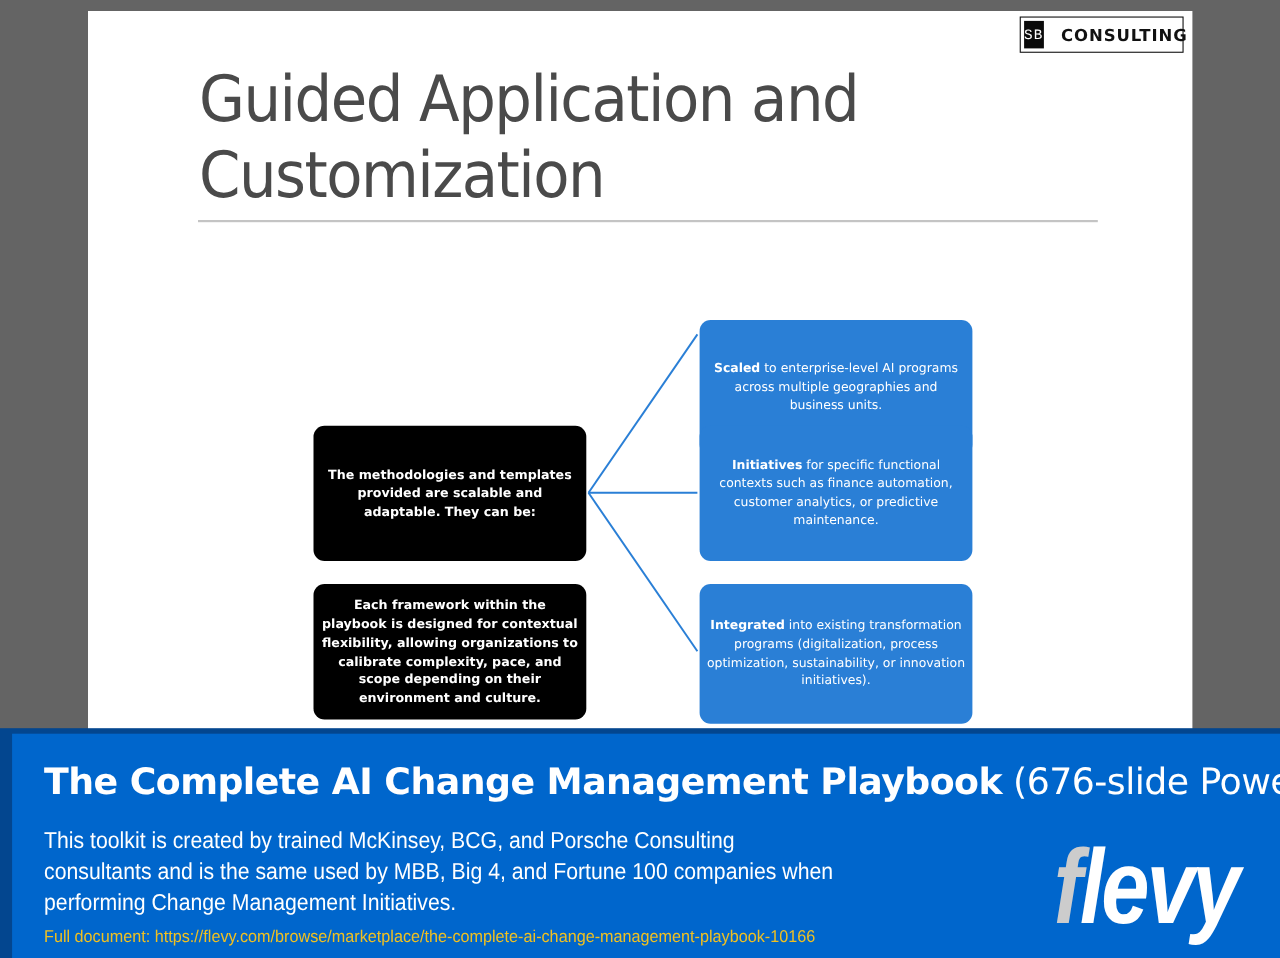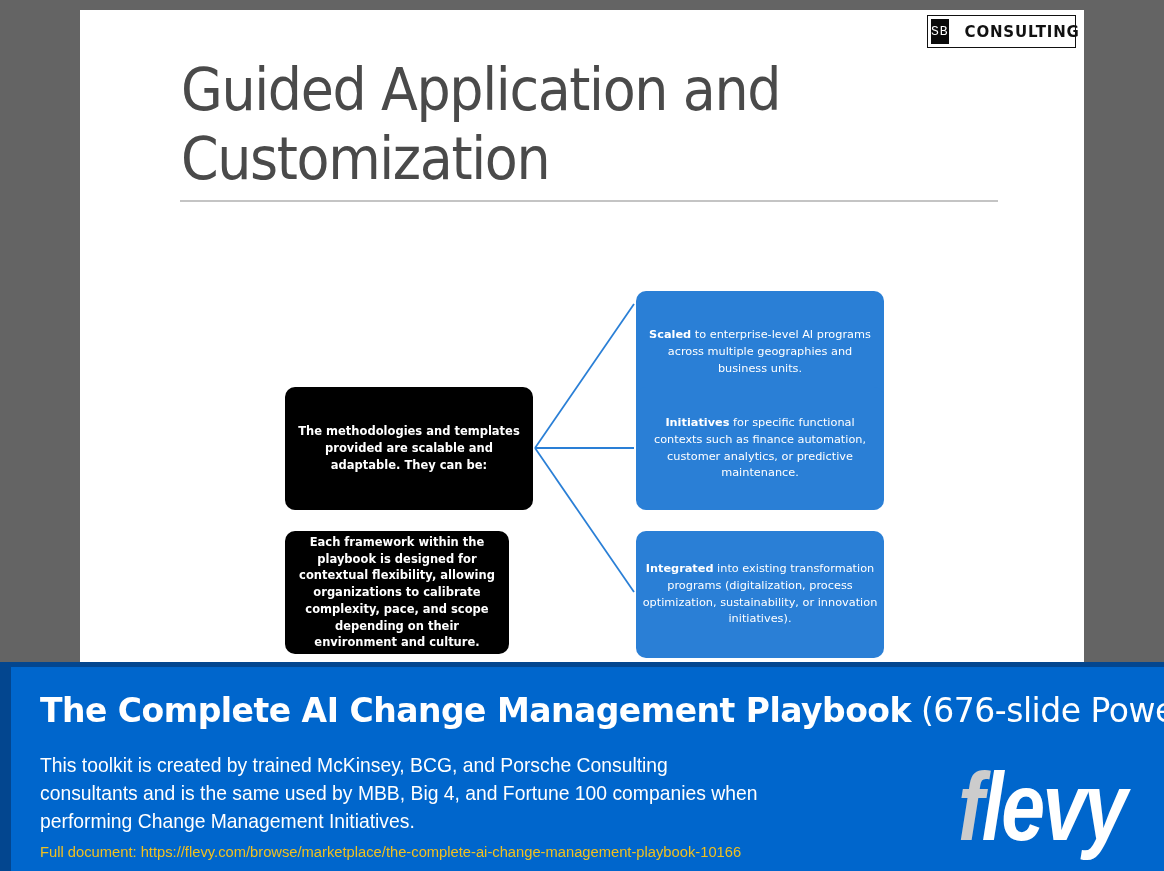--- a/index.html
+++ b/index.html
@@ -38,21 +38,21 @@
   .connectors { position: absolute; left: 0; top: 0; width: 1004px; height: 660px; pointer-events: none; }
   .box {
     position: absolute; border-radius: 10px; color: #fff; box-sizing: border-box;
     display: flex; align-items: center; justify-content: center; text-align: center;
     font-family: "DejaVu Sans", sans-serif; font-size: 11.5px; line-height: 16.8px;
   }
   .box.left { background: #000000; font-weight: bold; padding: 0 7px; font-size: 11.5px; }
   .box.right { background: #2a7fd6; padding: 0 6px; font-size: 11.3px; }
   .box.right b { font-weight: bold; }
   .box-left-1 { left: 205px; top: 377px; width: 248px; height: 123px; }
-  .box-left-2 { left: 205px; top: 521px; width: 224px; height: 123px; }
+  .box-left-2 { left: 205px; top: 521px; width: 248px; height: 123px; }
   .box-right-1 { left: 556px; top: 233px; width: 248px; height: 123px; margin-top: 48px; }
   .box-right-2 { left: 556px; top: 377px; width: 248px; height: 123px; }
   .box-right-3 { left: 556px; top: 521px; width: 248px; height: 127px; }
 
   .banner {
     position: absolute; left: 0; top: 662px; width: 1164px; height: 209px;
     background: #03468f;
   }
   .banner-inner {
     position: absolute; left: 11px; top: 5px; right: 0; bottom: 0; background: #0066cc;

